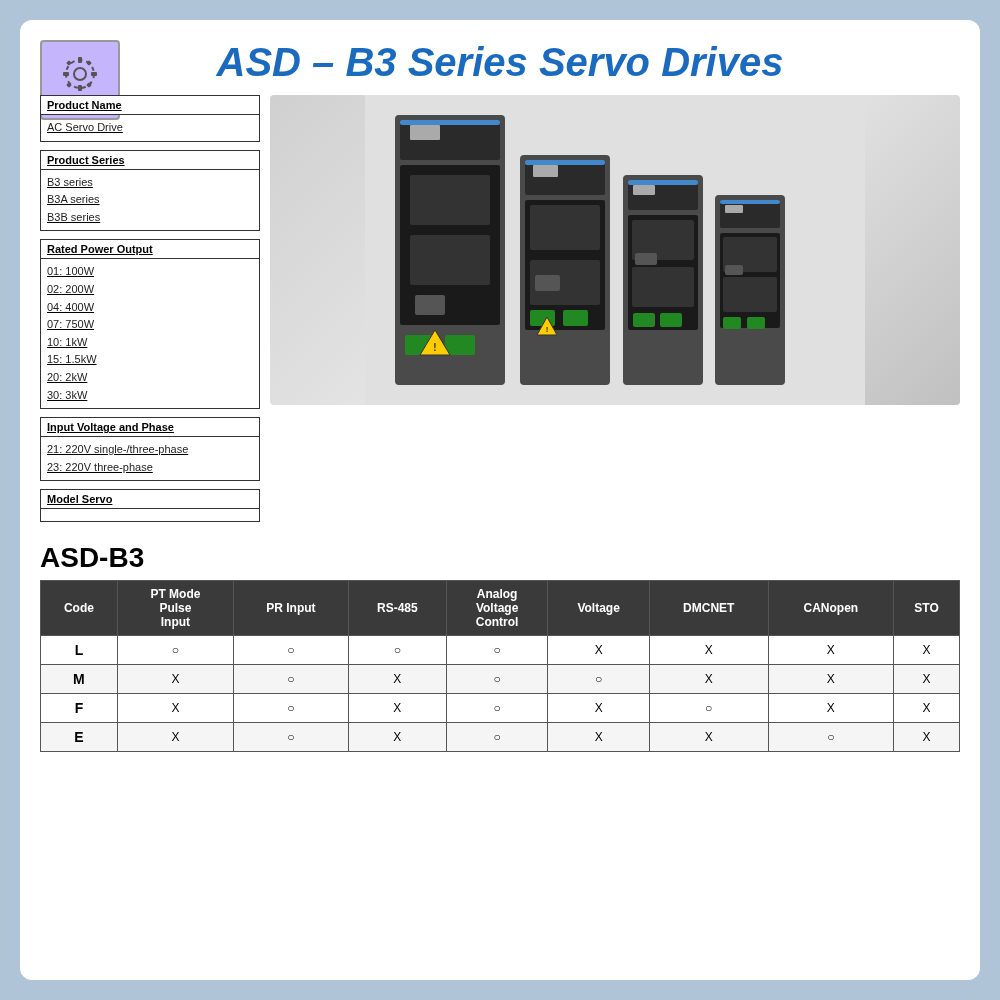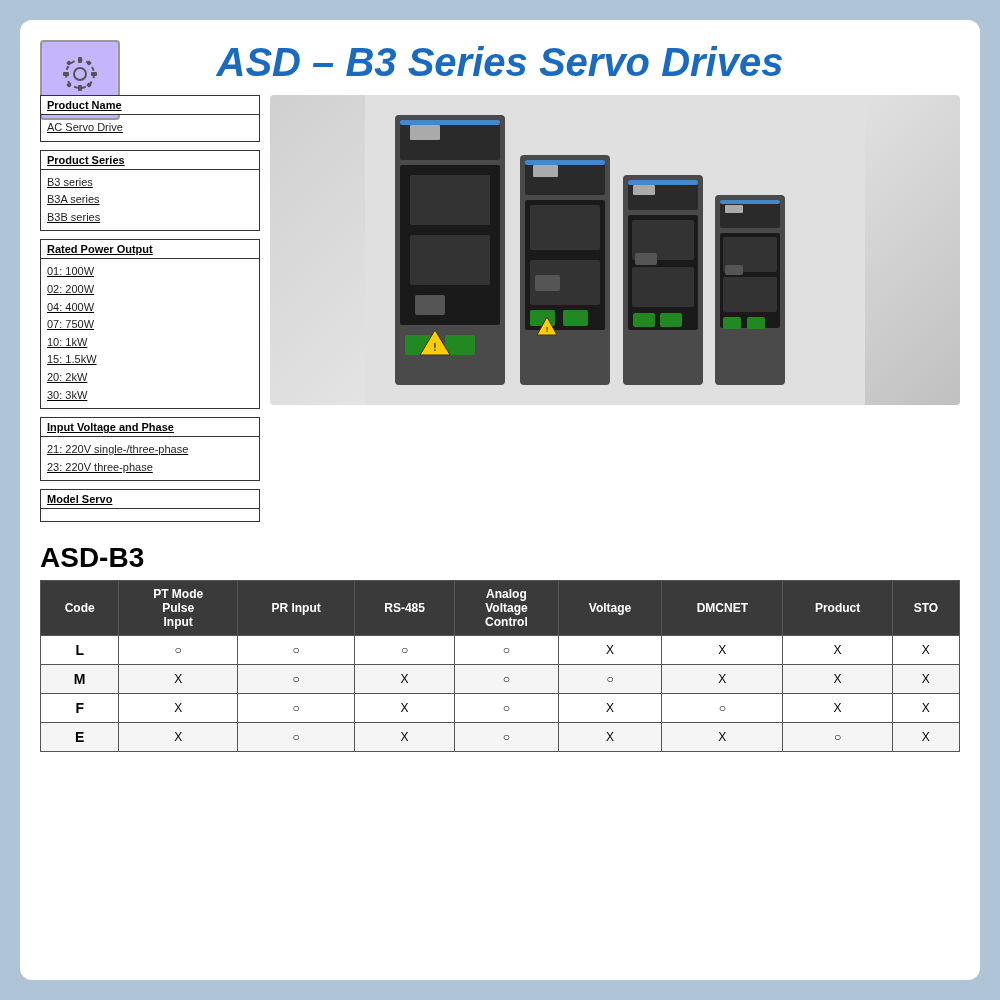--- a/index.html
+++ b/index.html
@@ -292,21 +292,21 @@
     <table class="spec-table">
       <thead>
         <tr>
           <th>Code</th>
           <th>PT Mode<br>Pulse<br>Input</th>
           <th>PR Input</th>
           <th>RS-485</th>
           <th>Analog<br>Voltage<br>Control</th>
           <th>Voltage</th>
           <th>DMCNET</th>
-          <th>Product</th>
+          <th>CANopen</th>
           <th>STO</th>
         </tr>
       </thead>
       <tbody id="table-body">
 
       <tr>
             <td>L</td>
             <td>○</td>
             <td>○</td>
             <td>○</td>

